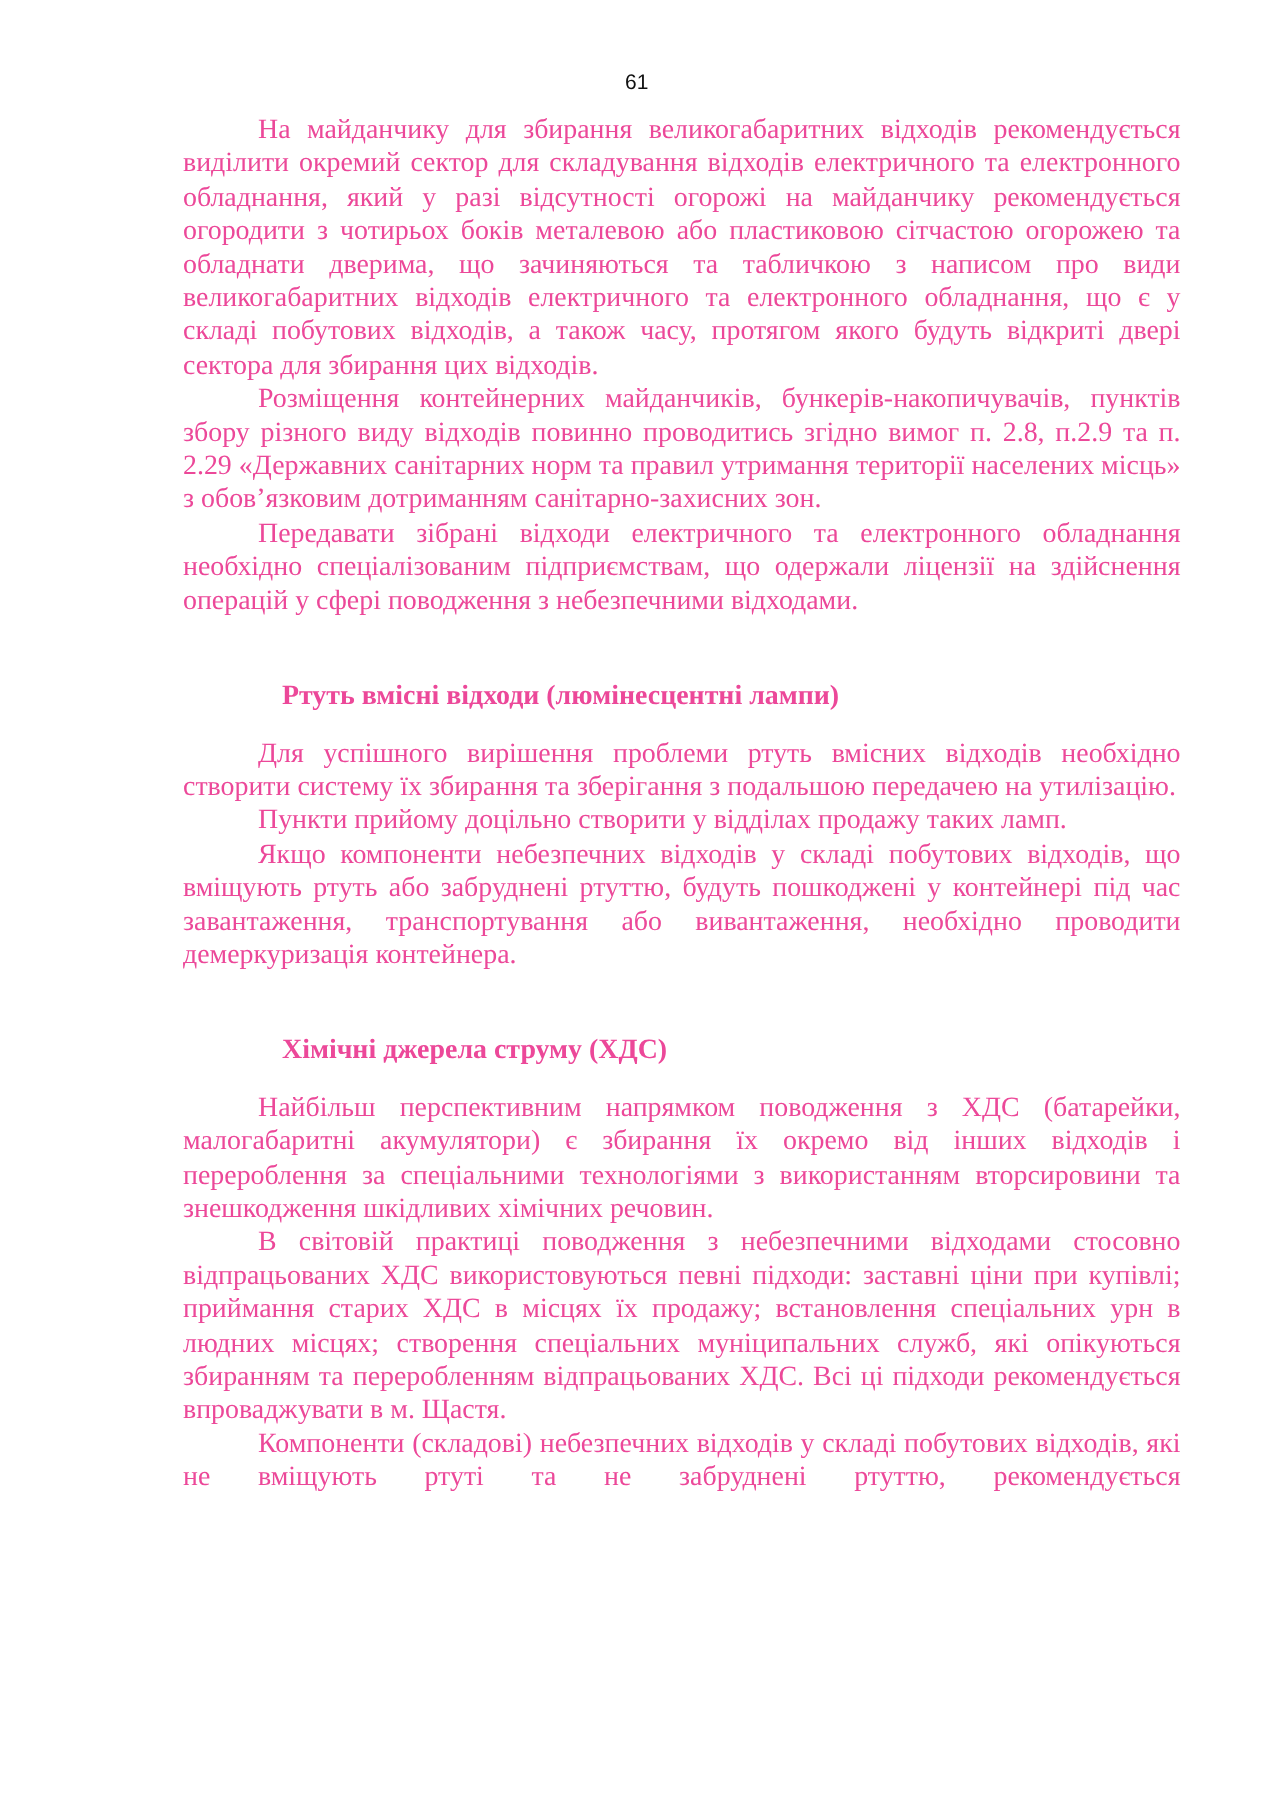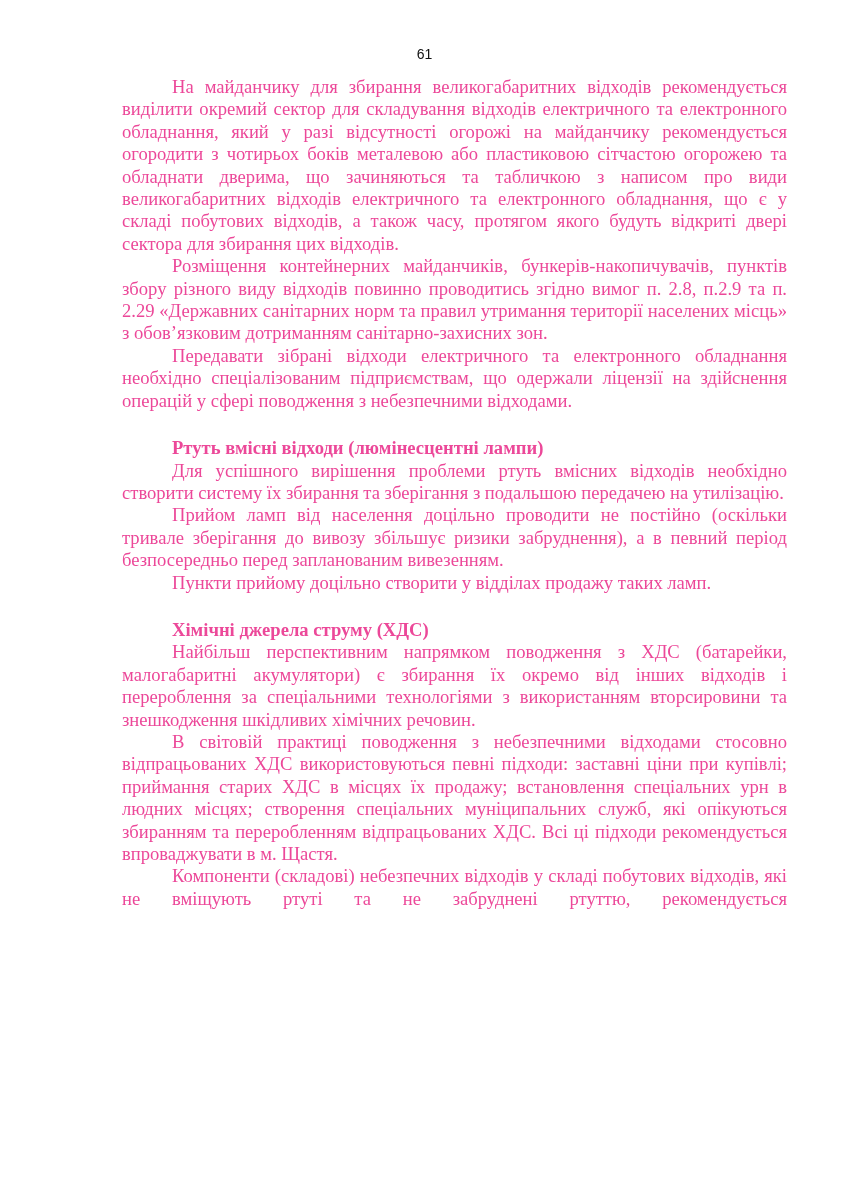--- a/index.html
+++ b/index.html
@@ -12,21 +12,21 @@
       font-family: "Liberation Sans", sans-serif; font-size: 14px; color: #111;
     }
     .content {
       position: absolute; left: 122px; top: 76px; width: 665px;
       font-family: "Liberation Serif", serif; font-size: 18.6px; line-height: 22.4px; color: #ec4899;
     }
     .para {
       margin: 0; text-align: justify; text-indent: 50px; hyphens: none;
     }
     .heading {
-      margin: 0; font-weight: bold; text-indent: 50px;
+      margin: 16px; font-weight: bold; text-indent: 50px;
     }
     .gap { height: 25px; }
   </style>
 </head>
 <body>
 
 <div class="page">
   <div class="page-number">61</div>
 
   <div class="content">
@@ -34,22 +34,22 @@
       <p class="para">На майданчику для збирання великогабаритних відходів рекомендується виділити окремий сектор для складування відходів електричного та електронного обладнання, який у разі відсутності огорожі на майданчику рекомендується огородити з чотирьох боків металевою або пластиковою сітчастою огорожею та обладнати дверима, що зачиняються та табличкою з написом про види великогабаритних відходів електричного та електронного обладнання, що є у складі побутових відходів, а також часу, протягом якого будуть відкриті двері сектора для збирання цих відходів.</p>
       <p class="para">Розміщення контейнерних майданчиків, бункерів-накопичувачів, пунктів збору різного виду відходів повинно проводитись згідно вимог п. 2.8, п.2.9 та п. 2.29 «Державних санітарних норм та правил утримання території населених місць» з обов’язковим дотриманням санітарно-захисних зон.</p>
       <p class="para">Передавати зібрані відходи електричного та електронного обладнання необхідно спеціалізованим підприємствам, що одержали ліцензії на здійснення операцій у сфері поводження з небезпечними відходами.</p>
     </section>
 
     <div class="gap"></div>
 
     <section>
       <p class="heading">Ртуть вмісні відходи (люмінесцентні лампи)</p>
       <p class="para">Для успішного вирішення проблеми ртуть вмісних відходів необхідно створити систему їх збирання та зберігання з подальшою передачею на утилізацію.</p>
-      <p class="para">Прийом ламп від населення доцільно проводити не постійно (оскільки тривале зберігання до вивозу збільшує ризики забруднення), а в певний період безпосередньо перед запланованим вивезенням.</p>
       <p class="para">Пункти прийому доцільно створити у відділах продажу таких ламп.</p>
+      <p class="para">Якщо компоненти небезпечних відходів у складі побутових відходів, що вміщують ртуть або забруднені ртуттю, будуть пошкоджені у контейнері під час завантаження, транспортування або вивантаження, необхідно проводити демеркуризація контейнера.</p>
     </section>
 
     <div class="gap"></div>
 
     <section>
       <p class="heading">Хімічні джерела струму (ХДС)</p>
       <p class="para">Найбільш перспективним напрямком поводження з ХДС (батарейки, малогабаритні акумулятори) є збирання їх окремо від інших відходів і перероблення за спеціальними технологіями з використанням вторсировини та знешкодження шкідливих хімічних речовин.</p>
       <p class="para">В світовій практиці поводження з небезпечними відходами стосовно відпрацьованих ХДС використовуються певні підходи: заставні ціни при купівлі; приймання старих ХДС в місцях їх продажу; встановлення спеціальних урн в людних місцях; створення спеціальних муніципальних служб, які опікуються збиранням та переробленням відпрацьованих ХДС. Всі ці підходи рекомендується впроваджувати в м. Щастя.</p>
       <p class="para" style="text-align-last: justify;">Компоненти (складові) небезпечних відходів у складі побутових відходів, які не вміщують ртуті та не забруднені ртуттю, рекомендується</p>
     </section>

